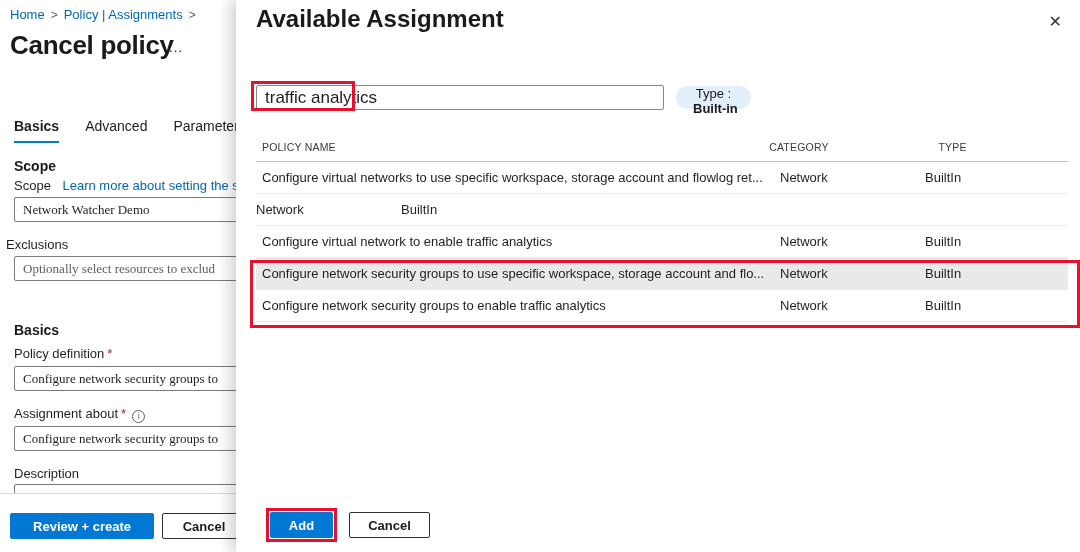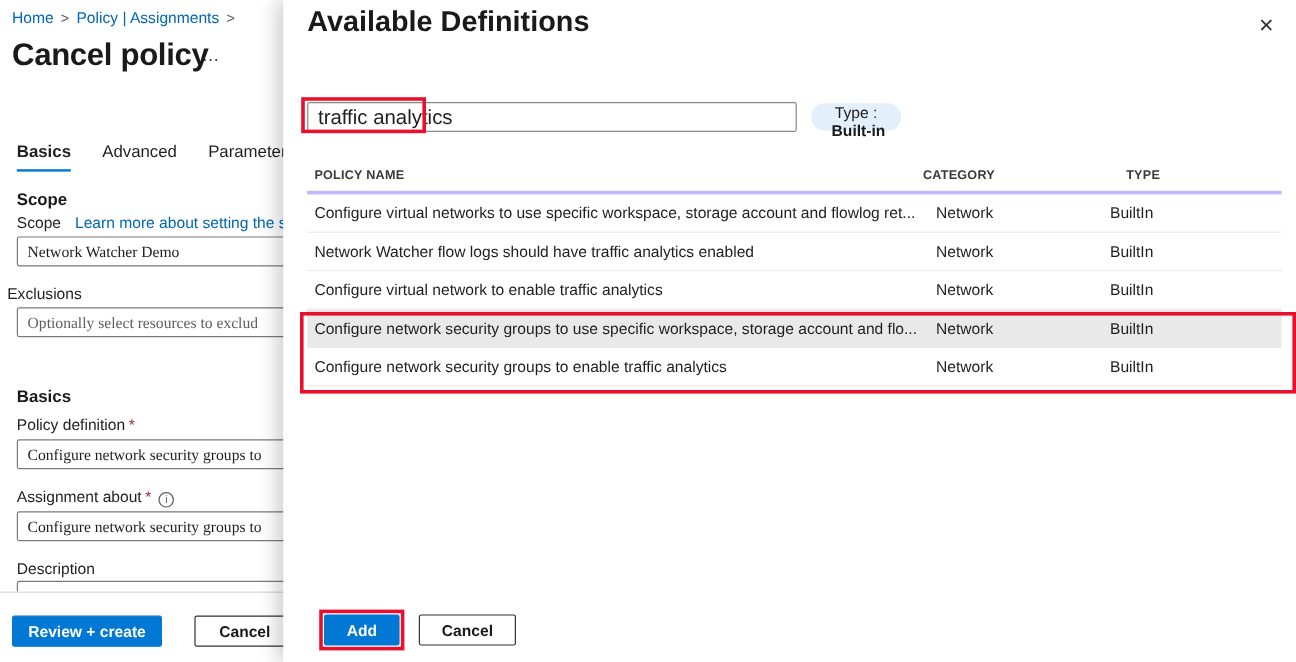--- a/index.html
+++ b/index.html
@@ -46,22 +46,22 @@
   .close-btn { right:14px; top:8px; font-size:16px; color:#323130; background:none; border:none;
     cursor:pointer; font-family:inherit; padding:4px; }
 
   .search-input { position:absolute; left:20px; top:85px; width:408px; height:25px; border:1px solid #8a8886;
     border-radius:2px; font-family:inherit; font-size:17px; padding:0 8px; color:#201f1e; }
   .pill { position:absolute; left:440px; top:86px; height:23px; padding:0 13px; border-radius:12px;
     background:#e3effa; display:flex; align-items:center; font-size:13px; color:#1a1a1a; cursor:pointer; white-space:nowrap;flex-direction:column; }
   .pill b { margin-left:4px; }
 
   .table { position:absolute; left:20px; top:132px; width:812px; font-size:13px; }
-  .thead { display:flex; height:30px; align-items:center; border-bottom:3px solid #c4b5fd;
-    font-size:10.5px; font-weight:700; color:#3b3a39; letter-spacing:0.2px;gap:38px; }
+  .thead { display:flex; height:30px; align-items:center; border-bottom:1px solid #c4b5fd;
+    font-size:10.5px; font-weight:400; color:#3b3a39; letter-spacing:0.2px;gap:38px; }
   .trow { display:flex; height:32px; align-items:center; border-bottom:1px solid #edebe9; cursor:pointer; }
   .trow.selected { background:#e9e9e9; }
   .c-name { width:524px; padding-left:6px; white-space:nowrap; overflow:hidden; }
   .c-cat  { width:145px; white-space:nowrap; }
   .c-type { width:143px; white-space:nowrap; }
 
   
   .anno { position:absolute; border:3px solid #e8112d; z-index:20; pointer-events:none; }
   .anno-search { left:251px; top:81px; width:104px; height:30px; }
   .anno-rows   { left:250px; top:260px; width:830px; height:68px; }
@@ -104,27 +104,27 @@
 
   <div class="abs flabel" style="left:14px; top:406px;">
     <span>Assignment about</span><span class="req">*</span><span class="info-icon">i</span>
   </div>
   <input class="abs field" style="left: 14px; top: 426px;" value="Configure network security groups to">
 
   <div class="abs flabel" style="left:14px; top:466px;">Description</div>
   <div class="abs textarea-stub" style="left:14px; top:484px;"></div>
 
   <div class="abs left-footer">
-    <button class="btn btn-primary" style="left:10px; top:19px; width:125px;text-align:center;">Review + create</button>
+    <button class="btn btn-primary" style="left:10px; top:19px; width:144px;text-align:center;">Review + create</button>
     <button class="btn btn-secondary" style="left:162px; top:19px; width:84px;">Cancel</button>
   </div>
 </div>
 
 <div class="panel">
-  <h2 class="abs panel-title">Available Definitions</h2>
+  <h2 class="abs panel-title">Available Assignment</h2>
   <button class="abs close-btn">✕</button>
 
   <input class="search-input" value="traffic analytics" style="">
 
   <div class="pill">
     <span>Type :</span>
     <b>Built-in</b>
   </div>
 
   <div class="table">
@@ -132,21 +132,20 @@
       <div class="c-name">POLICY NAME</div>
       <div class="c-cat">CATEGORY</div>
       <div class="c-type">TYPE</div>
     </div>
     <div class="trow">
       <div class="c-name">Configure virtual networks to use specific workspace, storage account and flowlog ret...</div>
       <div class="c-cat">Network</div>
       <div class="c-type">BuiltIn</div>
     </div>
     <div class="trow">
-      <div class="c-name">Network Watcher flow logs should have traffic analytics enabled</div>
       <div class="c-cat">Network</div>
       <div class="c-type">BuiltIn</div>
     </div>
     <div class="trow">
       <div class="c-name">Configure virtual network to enable traffic analytics</div>
       <div class="c-cat">Network</div>
       <div class="c-type">BuiltIn</div>
     </div>
     <div class="trow selected">
       <div class="c-name">Configure network security groups to use specific workspace, storage account and flo...</div>

